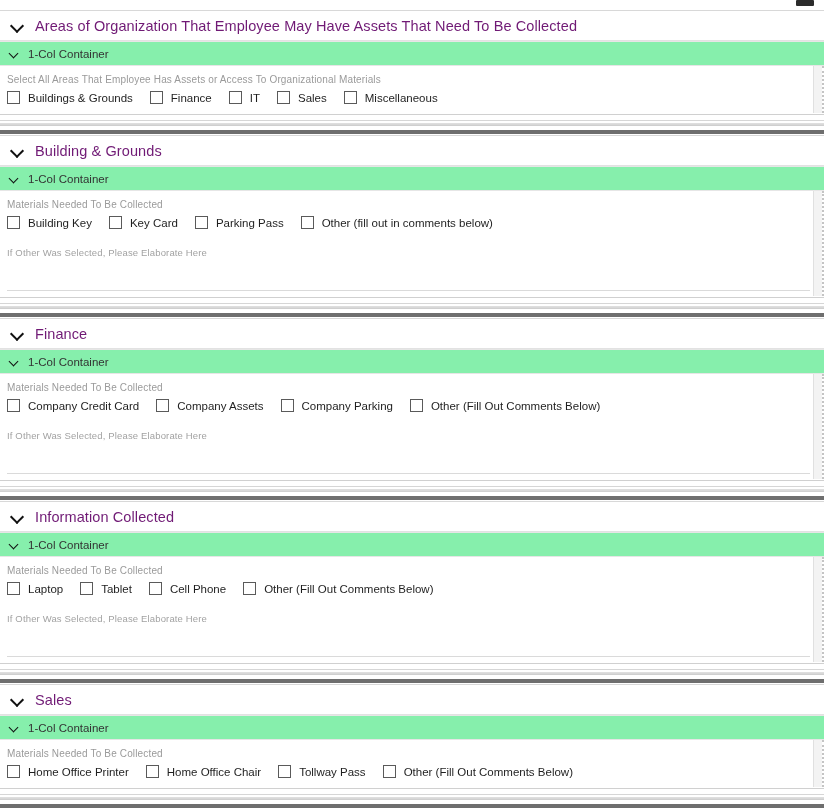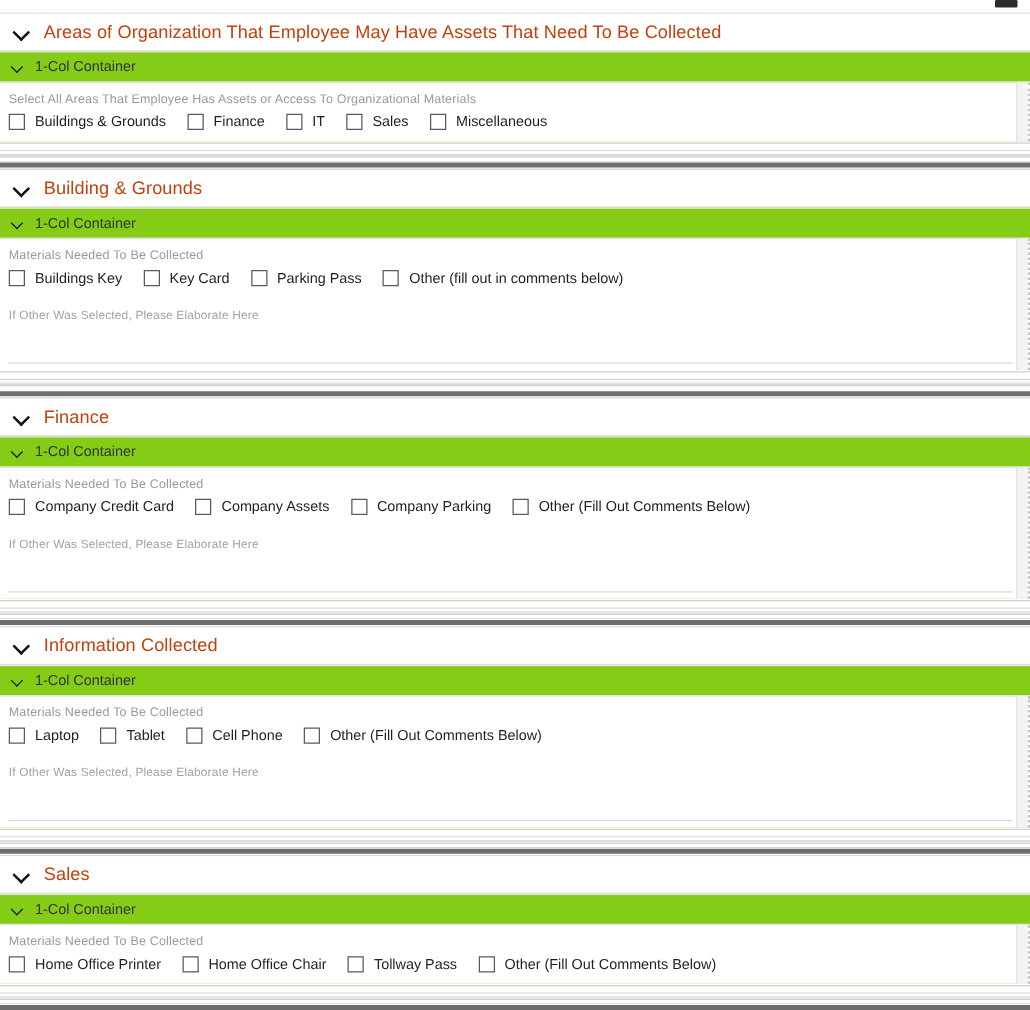--- a/index.html
+++ b/index.html
@@ -76,21 +76,21 @@
     align-items: center;
     height: 30px;
     padding-left: 11px;
     background: #ffffff;
     border-bottom: 1px solid #e2e2e2;
     box-sizing: border-box;
     cursor: pointer;
   }
   .section-title {
     font-size: 14.5px;
-    color: #c2410c;
+    color: #701a75;
     margin-left: 11px;
     letter-spacing: .1px;
     white-space: nowrap;
   }
 
   
   .chev {
     display: inline-block;
     width: 13px;
     height: 9px;
@@ -116,21 +116,21 @@
     width: 6px;
     height: 6px;
     border-right-width: 1.8px;
     border-bottom-width: 1.8px;
     top: 0px;
   }
 
   
   .container-wrap {
     border-top: 1px solid #e6e6e6;
-    background: #84cc16;
+    background: #86efac;
     padding: 0 0 0 0;
     box-sizing: border-box;
   }
   .container-header {
     display: flex;
     align-items: center;
     height: 24px;
     padding-left: 9px;
     border-bottom: 1px solid #e6e6e6;
     box-sizing: border-box;
@@ -298,21 +298,21 @@
         <div class="container-wrap">
           <div class="container-header">
             <span class="chev small"></span>
             <span class="container-title">1-Col Container</span>
           </div>
           <div class="content">
             <div class="field-label">Materials Needed To Be Collected</div>
             <div class="cb-row">
               <label class="cb-item">
                 <span class="cb-box"></span>
-                <span class="cb-label">Buildings Key</span>
+                <span class="cb-label">Building Key</span>
               </label>
               <label class="cb-item">
                 <span class="cb-box"></span>
                 <span class="cb-label">Key Card</span>
               </label>
               <label class="cb-item">
                 <span class="cb-box"></span>
                 <span class="cb-label">Parking Pass</span>
               </label>
               <label class="cb-item">

